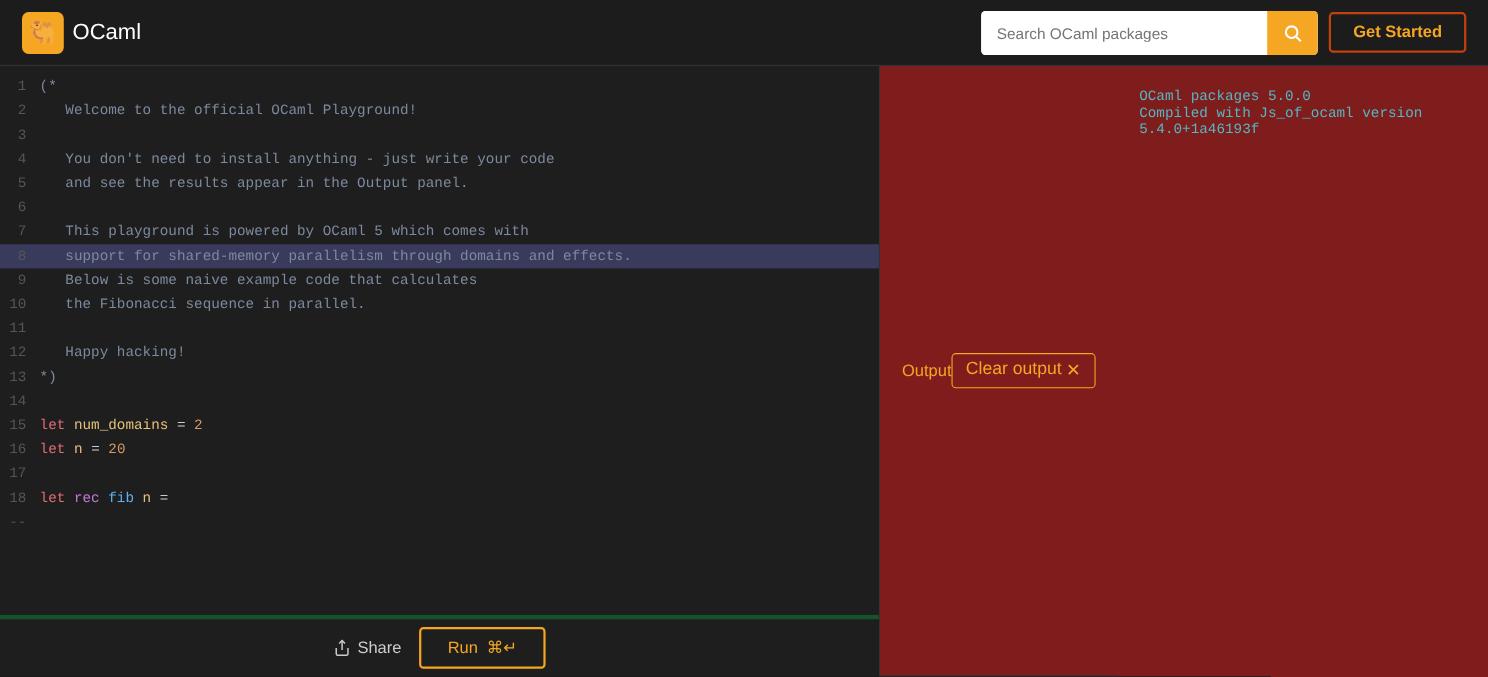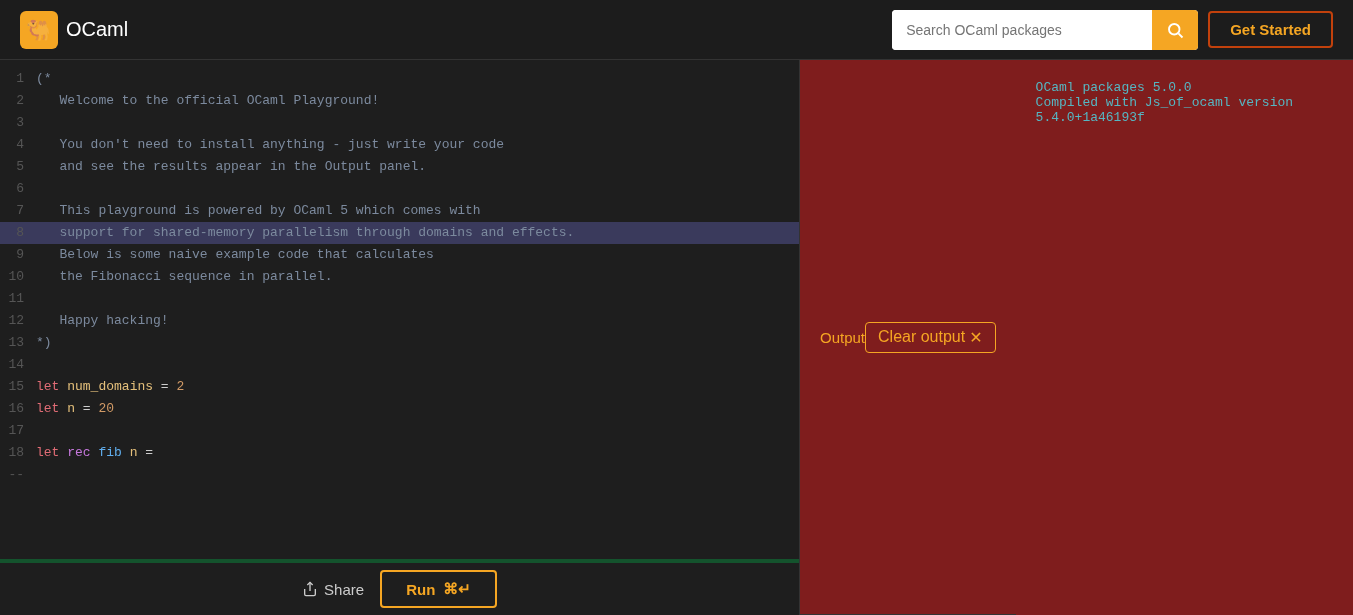--- a/index.html
+++ b/index.html
@@ -166,21 +166,21 @@
       cursor: pointer;
       display: flex;
       align-items: center;
       gap: 6px;
     }
     #run-btn {
       background: transparent;
       border: 2px solid #f5a623;
       color: #f5a623;
       font-size: 15px;
-      font-weight: 700;
+      font-weight: 400;
       border-radius: 4px;
       padding: 8px 24px;
       cursor: pointer;
       display: flex;
       align-items: center;
       gap: 8px;
     }
 
     
     #output-panel {

